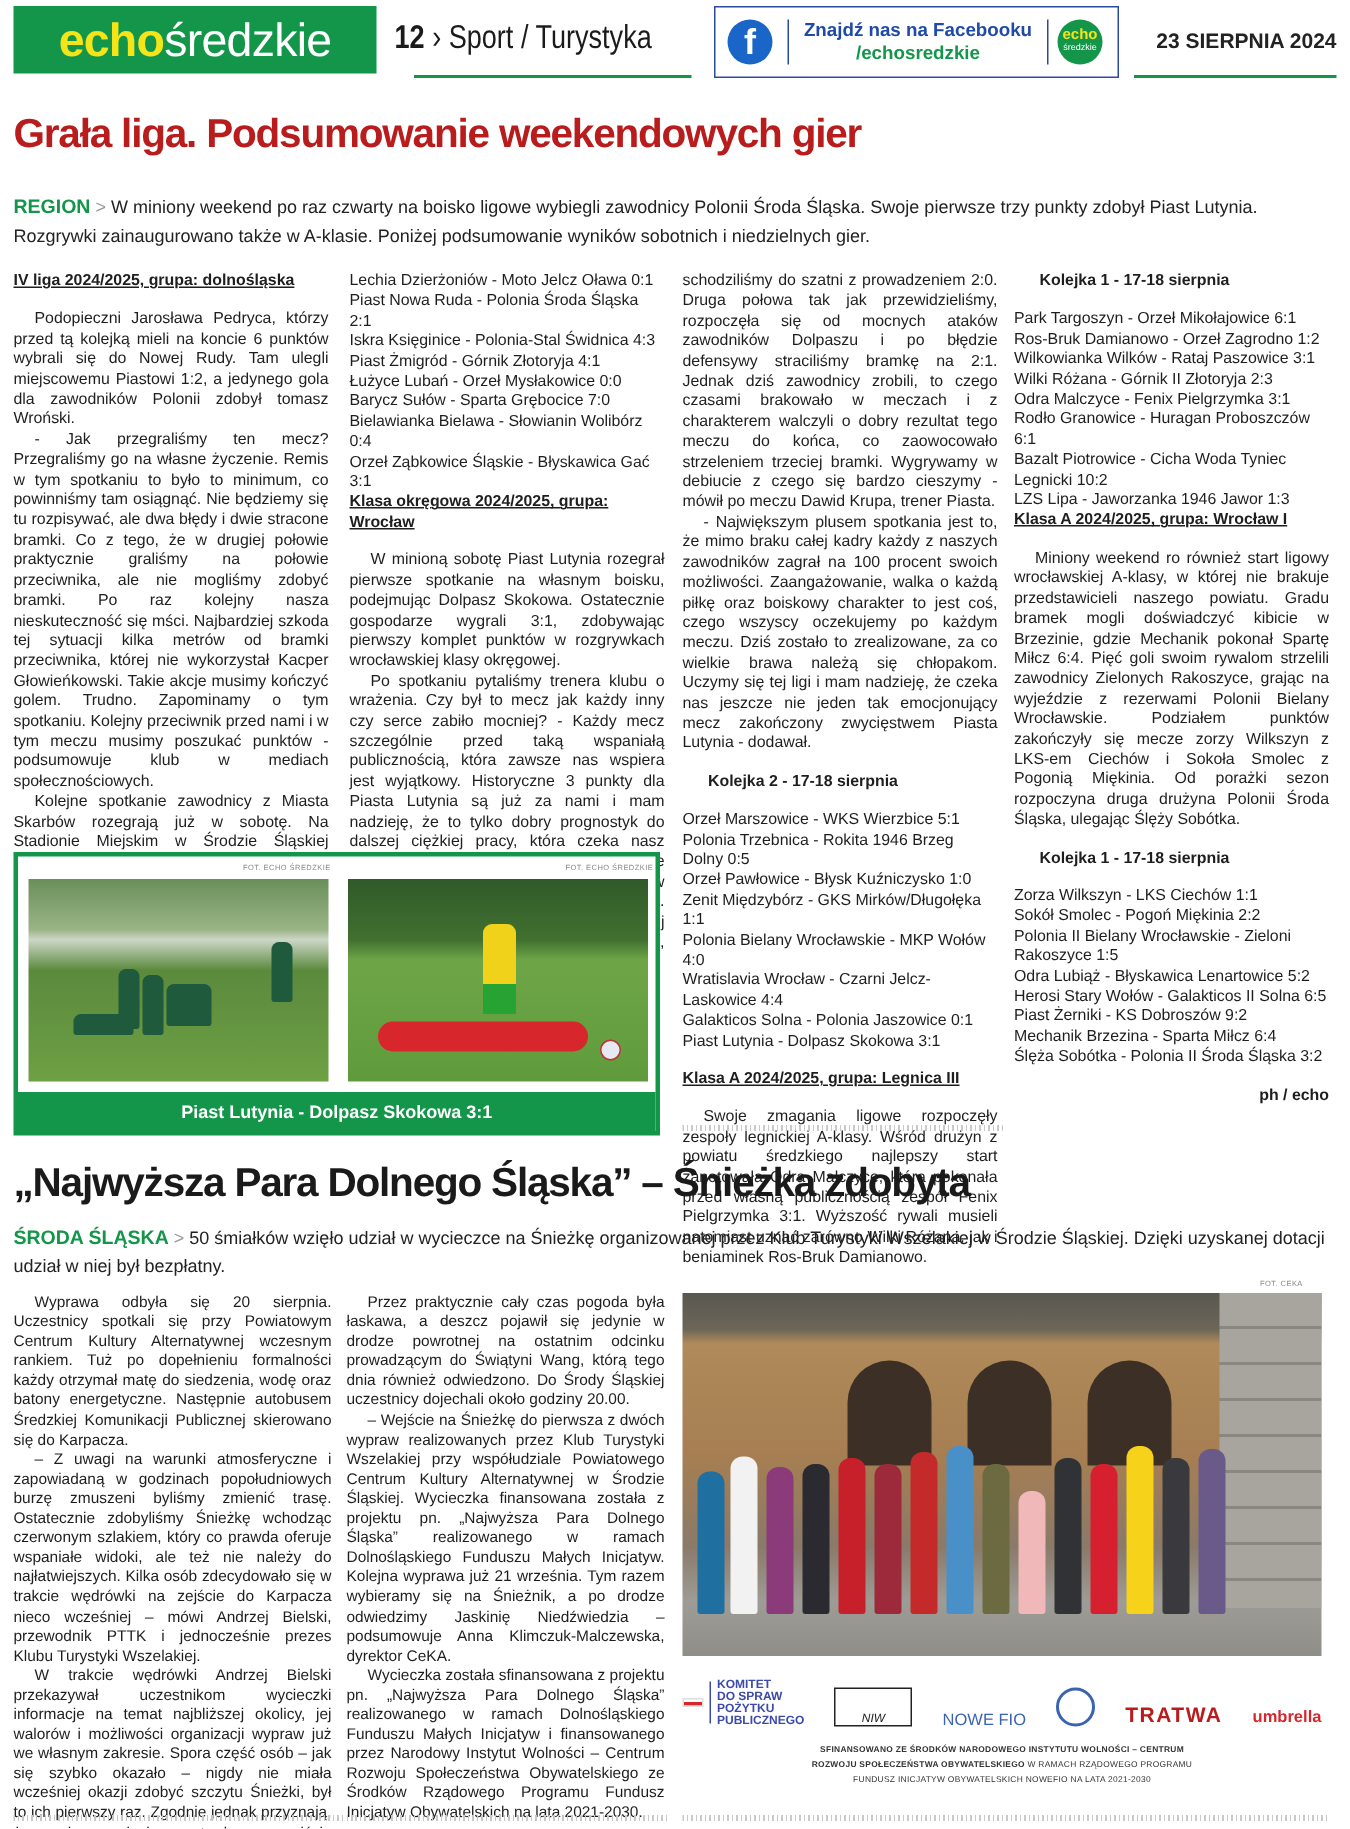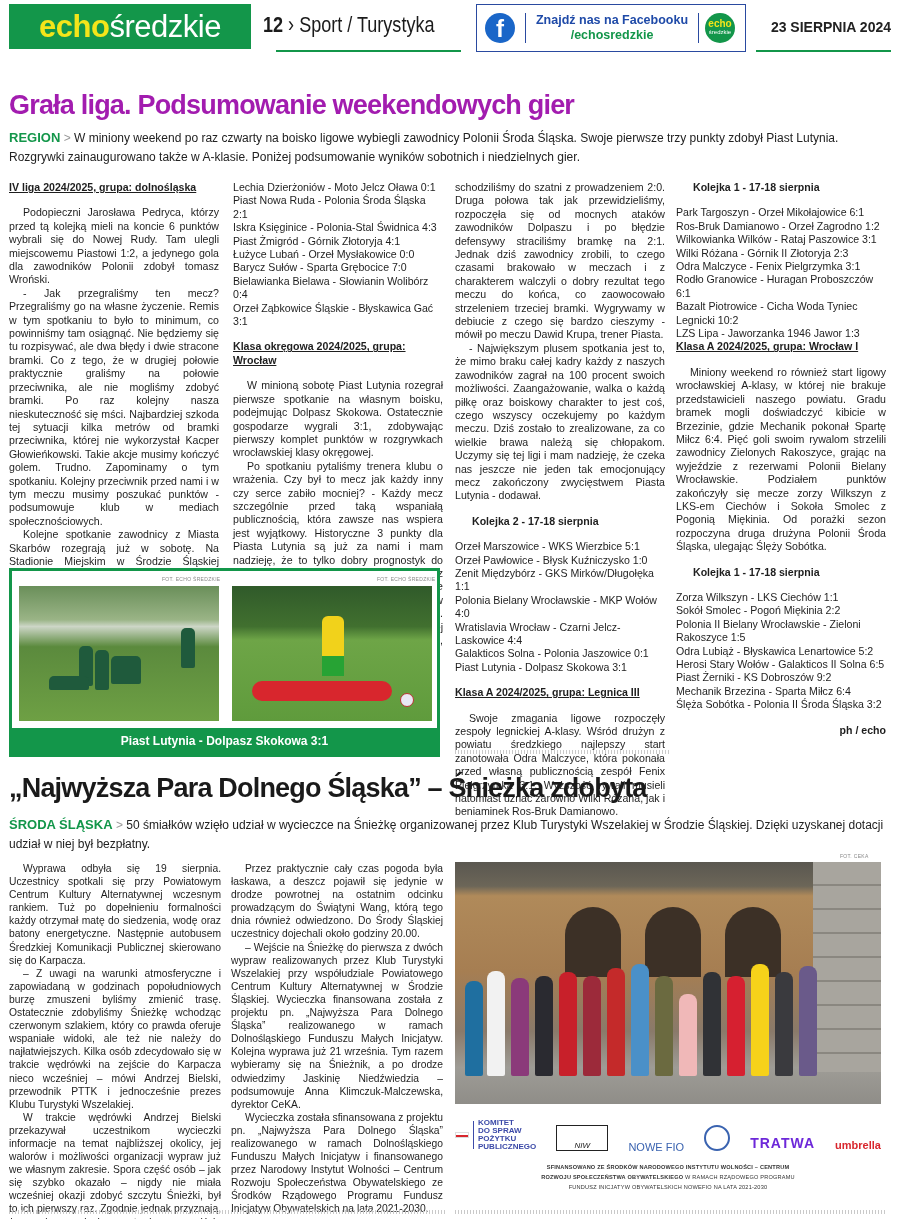--- a/index.html
+++ b/index.html
@@ -19,21 +19,21 @@
   .fb-sep { width: 1px; height: 30px; background: #2a4aa0; margin-left: 10px; }
   .fb-text { flex: 1; text-align: center; color: #1f4aa8; font-size: 12.5px; font-weight: bold; line-height: 15px; }
   .fb-text .sub { color: #13964a; }
   .fb-sep2 { width: 1px; height: 30px; background: #2a4aa0; margin-right: 6px; }
   .fb-badge { width: 30px; height: 30px; border-radius: 50%; background: #13964a; margin-right: 10px; color: #f3e51a; font-size: 10px; font-weight: bold; display: flex; flex-direction: column; align-items: center; justify-content: center; line-height: 9px; }
   .fb-badge small { color: #fff; font-size: 6px; font-weight: normal; }
   .date { position: absolute; right: 0; top: 15px; font-size: 14px; font-weight: bold; color: #222; }
   .date-line { position: absolute; right: 0; top: 46px; width: 135px; height: 2px; background: #13964a; }
 
   
-  .title1 { position: absolute; left: 9px; top: 90px; font-size: 27px; font-weight: bold; letter-spacing: -0.8px; color: #a21caf; }
+  .title1 { position: absolute; left: 9px; top: 74px; font-size: 27px; font-weight: bold; letter-spacing: -0.8px; color: #b91c1c; }
   .lead { position: absolute; left: 9px; width: 880px; font-size: 12px; line-height: 19px; color: #222; }
   .lead .tag { color: #13964a; font-weight: bold; font-size: 13px; }
   .lead .gt { color: #999; }
   .lead1 { top: 128px; }
 
   .col { position: absolute; width: 210px; font-size: 10.6px; line-height: 13.4px; color: #1e1e1e; text-align: justify; }
   .col p { text-indent: 14px; margin: 0; }
   .col .h-u { font-weight: bold; text-decoration: underline; text-indent: 0; margin-bottom: 12px; text-align: left; }
   .col .h-b { font-weight: bold; text-indent: 0; margin: 12px 17px 12px; text-align: left; }
   .col .res { text-indent: 0; text-align: left; }
@@ -74,21 +74,21 @@
   .person { position: absolute; bottom: 28px; width: 18px; border-radius: 8px 8px 2px 2px; }
 
   .logos { position: absolute; left: 455px; top: 1115px; width: 426px; height: 36px; display: flex; align-items: flex-end; justify-content: space-between; }
   .lg { font-size: 8px; font-weight: bold; color: #3c4aa8; line-height: 8px; }
   .lg-kom { display: flex; align-items: center; gap: 4px; }
   .lg-flag { width: 14px; height: 6px; background: linear-gradient(180deg, #fff 50%, #d8262d 50%); border: 1px solid #ddd; }
   .lg-bar { width: 1px; height: 28px; background: #3c4aa8; }
   .lg-niw { width: 52px; height: 26px; border: 1px solid #222; font-size: 8px; color: #222; display: flex; align-items: flex-end; justify-content: center; font-style: italic; }
   .lg-fio { color: #3a63b0; font-size: 11px; font-weight: normal; }
   .lg-circle { width: 26px; height: 26px; border-radius: 50%; border: 2px solid #3a63b0; }
-  .lg-tratwa { color: #6d28d9; font-size: 14px; font-weight: bold; letter-spacing: 1px; }
+  .lg-tratwa { color: #b91c1c; font-size: 14px; font-weight: bold; letter-spacing: 1px; }
   .lg-umb { color: #d8262d; font-size: 11px; font-weight: bold; }
   .funding { position: absolute; left: 455px; top: 1162px; width: 426px; text-align: center; font-size: 5.6px; line-height: 10px; color: #333; letter-spacing: 0.2px; }
   .funding b { font-weight: bold; }
 </style>
 </head>
 <body>
 
 <div class="hdr">
   <div class="logo">
     <span class="echo">echo</span>
@@ -134,30 +134,31 @@
 
 <div class="col c2">
   <p class="res">Lechia Dzierżoniów - Moto Jelcz Oława 0:1</p>
   <p class="res">Piast Nowa Ruda - Polonia Środa Śląska 2:1</p>
   <p class="res">Iskra Księginice - Polonia-Stal Świdnica 4:3</p>
   <p class="res">Piast Żmigród - Górnik Złotoryja 4:1</p>
   <p class="res">Łużyce Lubań - Orzeł Mysłakowice 0:0</p>
   <p class="res">Barycz Sułów - Sparta Grębocice 7:0</p>
   <p class="res">Bielawianka Bielawa - Słowianin Wolibórz 0:4</p>
   <p class="res">Orzeł Ząbkowice Śląskie - Błyskawica Gać 3:1</p>
-  <p class="h-u" style="margin-top:12px">Klasa okręgowa 2024/2025, grupa: Wrocław</p>
+  <p class="h-u" style="">Klasa okręgowa 2024/2025, grupa: Wrocław</p>
   <p>W minioną sobotę Piast Lutynia rozegrał pierwsze spotkanie na własnym boisku, podejmując Dolpasz Skokowa. Ostatecznie gospodarze wygrali 3:1, zdobywając pierwszy komplet punktów w rozgrywkach wrocławskiej klasy okręgowej.</p>
   <p>Po spotkaniu pytaliśmy trenera klubu o wrażenia. Czy był to mecz jak każdy inny czy serce zabiło mocniej? - Każdy mecz szczególnie przed taką wspaniałą publicznością, która zawsze nas wspiera jest wyjątkowy. Historyczne 3 punkty dla Piasta Lutynia są już za nami i mam nadzieję, że to tylko dobry prognostyk do dalszej ciężkiej pracy, która czeka nasz zespół. Był to bardzo otwarty mecz w dwie strony z czego w pierwszej połowie już w drugiej minucie mogliśmy przegrywać 0:1. Jednak to nasz zespół był bardziej konkretny przy sytuacjach bramkowych, dlatego</p>
 </div>
 
 <div class="col c3">
   <p style="text-indent:0">schodziliśmy do szatni z prowadzeniem 2:0. Druga połowa tak jak przewidzieliśmy, rozpoczęła się od mocnych ataków zawodników Dolpaszu i po błędzie defensywy straciliśmy bramkę na 2:1. Jednak dziś zawodnicy zrobili, to czego czasami brakowało w meczach i z charakterem walczyli o dobry rezultat tego meczu do końca, co zaowocowało strzeleniem trzeciej bramki. Wygrywamy w debiucie z czego się bardzo cieszymy - mówił po meczu Dawid Krupa, trener Piasta.</p>
   <p>- Największym plusem spotkania jest to, że mimo braku całej kadry każdy z naszych zawodników zagrał na 100 procent swoich możliwości. Zaangażowanie, walka o każdą piłkę oraz boiskowy charakter to jest coś, czego wszyscy oczekujemy po każdym meczu. Dziś zostało to zrealizowane, za co wielkie brawa należą się chłopakom. Uczymy się tej ligi i mam nadzieję, że czeka nas jeszcze nie jeden tak emocjonujący mecz zakończony zwycięstwem Piasta Lutynia - dodawał.</p>
   <p class="h-b">Kolejka 2 - 17-18 sierpnia</p>
   <p class="res">Orzeł Marszowice - WKS Wierzbice 5:1</p>
+  <p class="res">Polonia Trzebnica - Rokita 1946 Brzeg Dolny 0:5</p>
   <p class="res">Orzeł Pawłowice - Błysk Kuźniczysko 1:0</p>
   <p class="res">Zenit Międzybórz - GKS Mirków/Długołęka 1:1</p>
   <p class="res">Polonia Bielany Wrocławskie - MKP Wołów 4:0</p>
   <p class="res">Wratislavia Wrocław - Czarni Jelcz-Laskowice 4:4</p>
   <p class="res">Galakticos Solna - Polonia Jaszowice 0:1</p>
   <p class="res">Piast Lutynia - Dolpasz Skokowa 3:1</p>
   <p class="h-u" style="margin-top:12px">Klasa A 2024/2025, grupa: Legnica III</p>
   <p>Swoje zmagania ligowe rozpoczęły zespoły legnickiej A-klasy. Wśród drużyn z powiatu średzkiego najlepszy start zanotowała Odra Malczyce, która pokonała przed własną publicznością zespół Fenix Pielgrzymka 3:1. Wyższość rywali musieli natomiast uznać zarówno Wilki Różana, jak i beniaminek Ros-Bruk Damianowo.</p>
 </div>
 
@@ -206,21 +207,21 @@
 
 <div class="dotline" style="left:455px;top:750px;width:215px;"></div>
 
 <h1 class="title2">„Najwyższa Para Dolnego Śląska” – Śnieżka zdobyta</h1>
 <div class="lead lead2">
   <span class="tag">ŚRODA ŚLĄSKA</span>
   <span class="gt">&gt;</span><span> 50 śmiałków wzięło udział w wycieczce na Śnieżkę organizowanej przez Klub Turystyki Wszelakiej w Środzie Śląskiej. Dzięki uzyskanej dotacji udział w niej był bezpłatny.</span>
 </div>
 
 <div class="col c5">
-  <p>Wyprawa odbyła się 19 sierpnia. Uczestnicy spotkali się przy Powiatowym Centrum Kultury Alternatywnej wczesnym rankiem. Tuż po dopełnieniu formalności każdy otrzymał matę do siedzenia, wodę oraz batony energetyczne. Następnie autobusem Średzkiej Komunikacji Publicznej skierowano się do Karpacza.</p>
+  <p>Wyprawa odbyła się 20 sierpnia. Uczestnicy spotkali się przy Powiatowym Centrum Kultury Alternatywnej wczesnym rankiem. Tuż po dopełnieniu formalności każdy otrzymał matę do siedzenia, wodę oraz batony energetyczne. Następnie autobusem Średzkiej Komunikacji Publicznej skierowano się do Karpacza.</p>
   <p>– Z uwagi na warunki atmosferyczne i zapowiadaną w godzinach popołudniowych burzę zmuszeni byliśmy zmienić trasę. Ostatecznie zdobyliśmy Śnieżkę wchodząc czerwonym szlakiem, który co prawda oferuje wspaniałe widoki, ale też nie należy do najłatwiejszych. Kilka osób zdecydowało się w trakcie wędrówki na zejście do Karpacza nieco wcześniej – mówi Andrzej Bielski, przewodnik PTTK i jednocześnie prezes Klubu Turystyki Wszelakiej.</p>
   <p>W trakcie wędrówki Andrzej Bielski przekazywał uczestnikom wycieczki informacje na temat najbliższej okolicy, jej walorów i możliwości organizacji wypraw już we własnym zakresie. Spora część osób – jak się szybko okazało – nigdy nie miała wcześniej okazji zdobyć szczytu Śnieżki, był to ich pierwszy raz. Zgodnie jednak przyznają, że pomimo poniesionego trudu przy wejściu na górę: było warto.</p>
 </div>
 <div class="col c6">
   <p>Przez praktycznie cały czas pogoda była łaskawa, a deszcz pojawił się jedynie w drodze powrotnej na ostatnim odcinku prowadzącym do Świątyni Wang, którą tego dnia również odwiedzono. Do Środy Śląskiej uczestnicy dojechali około godziny 20.00.</p>
   <p>– Wejście na Śnieżkę do pierwsza z dwóch wypraw realizowanych przez Klub Turystyki Wszelakiej przy współudziale Powiatowego Centrum Kultury Alternatywnej w Środzie Śląskiej. Wycieczka finansowana została z projektu pn. „Najwyższa Para Dolnego Śląska” realizowanego w ramach Dolnośląskiego Funduszu Małych Inicjatyw. Kolejna wyprawa już 21 września. Tym razem wybieramy się na Śnieżnik, a po drodze odwiedzimy Jaskinię Niedźwiedzia – podsumowuje Anna Klimczuk-Malczewska, dyrektor CeKA.</p>
   <p>Wycieczka została sfinansowana z projektu pn. „Najwyższa Para Dolnego Śląska” realizowanego w ramach Dolnośląskiego Funduszu Małych Inicjatyw i finansowanego przez Narodowy Instytut Wolności – Centrum Rozwoju Społeczeństwa Obywatelskiego ze Środków Rządowego Programu Fundusz Inicjatyw Obywatelskich na lata 2021-2030.</p>
   <p class="sig" style="margin-top:2px">CeKA</p>
 </div>
 

